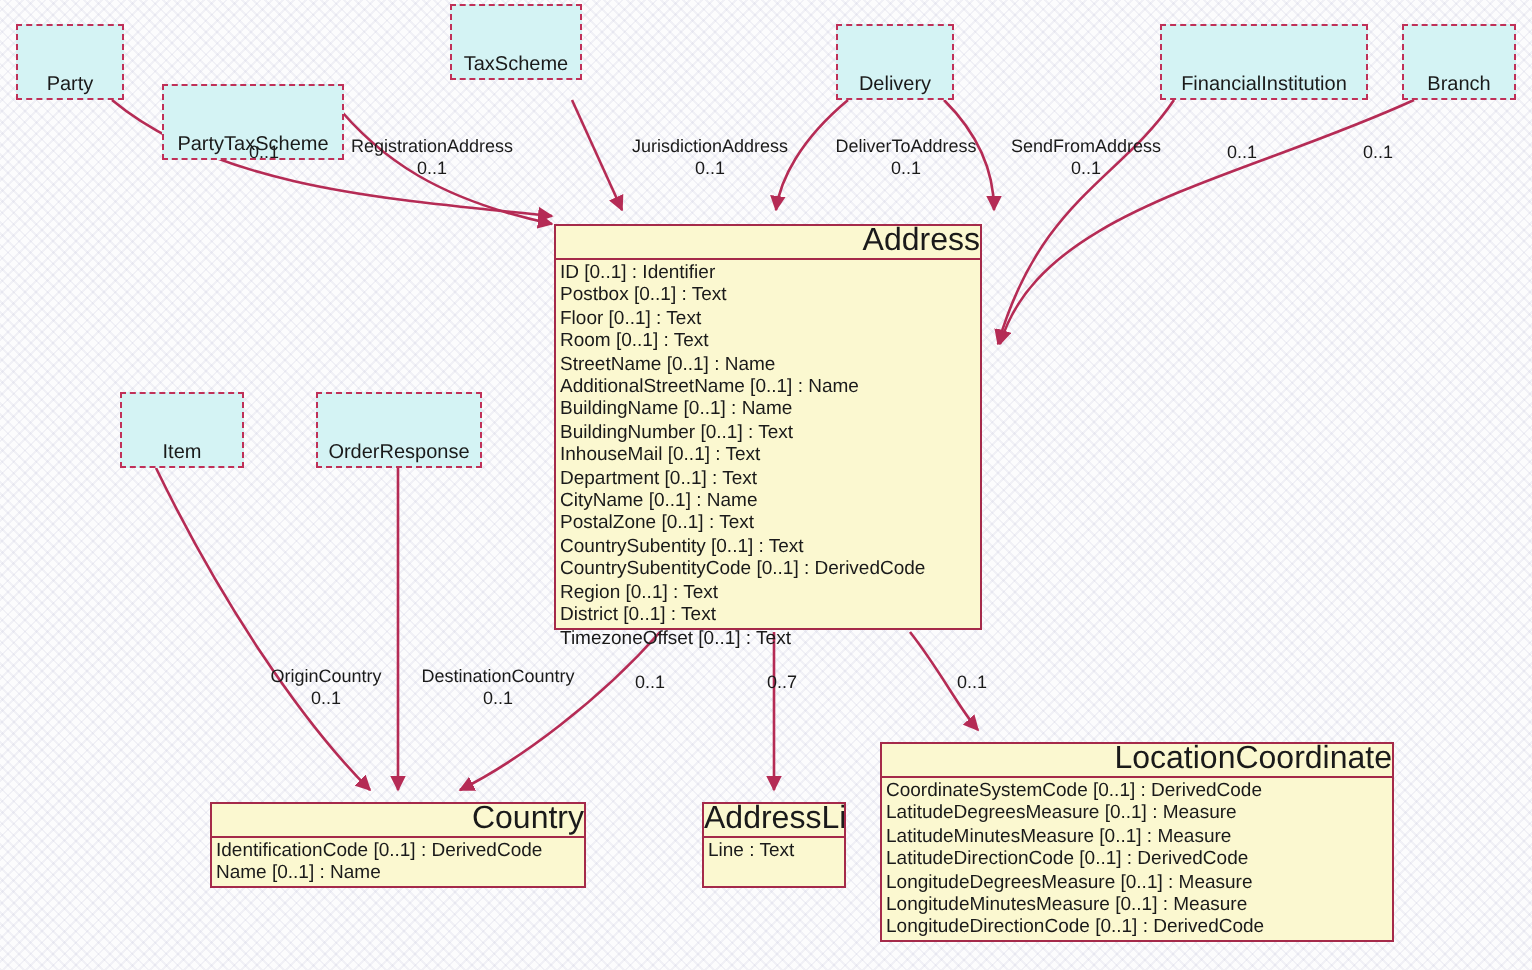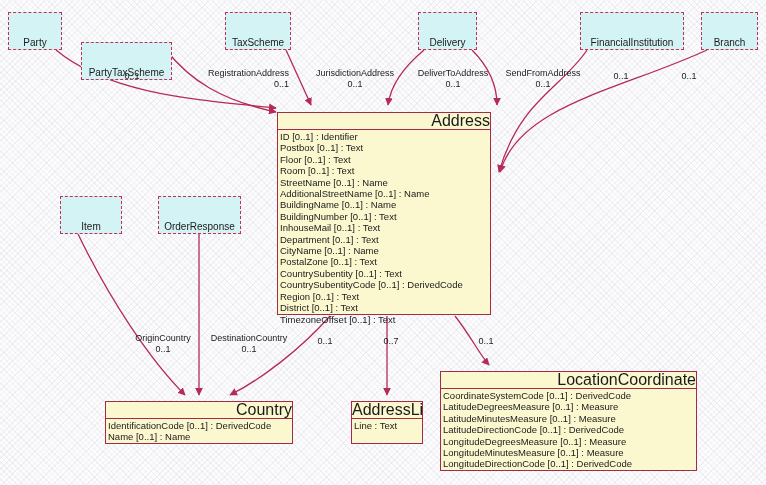--- a/index.html
+++ b/index.html
@@ -122,21 +122,21 @@
       </g>
   </svg>
 
   <div id="external-classes">
       <div class="ext-class" style="left: 8px; top: 12px; width: 54px; height: 38px;">
         <span class="ext-label">Party</span>
       </div>
       <div class="ext-class" style="left: 81px; top: 12px; width: 91px; height: 38px; margin-top: 30px;">
         <span class="ext-label">PartyTaxScheme</span>
       </div>
-      <div class="ext-class" style="left: 225px; top: 12px; width: 66px; height: 38px;">
+      <div class="ext-class" style="left: 225px; top: 2px; width: 66px; height: 38px;">
         <span class="ext-label">TaxScheme</span>
       </div>
       <div class="ext-class" style="left: 418px; top: 12px; width: 59px; height: 38px;">
         <span class="ext-label">Delivery</span>
       </div>
       <div class="ext-class" style="left: 580px; top: 12px; width: 104px; height: 38px;">
         <span class="ext-label">FinancialInstitution</span>
       </div>
       <div class="ext-class" style="left: 701px; top: 12px; width: 57px; height: 38px;">
         <span class="ext-label">Branch</span>
@@ -196,21 +196,21 @@
           <div class="attr-row">LongitudeMinutesMeasure [0..1] : Measure</div>
           <div class="attr-row">LongitudeDirectionCode [0..1] : DerivedCode</div>
         </div>
       </div>
     </div>
 
   <div id="edge-labels">
       <div class="edge-label" style="left: 112px; top: 71px; width: 40px;">
         <span class="mult">0..1</span>
       </div>
-      <div class="edge-label" style="left: 179px; top: 68px; width: 110px; text-align: right;">
+      <div class="edge-label" style="left: 161px; top: 68px; width: 110px;">
         <span class="role-name">RegistrationAddress</span>
         <span class="mult">0..1</span>
       </div>
       <div class="edge-label" style="left: 300px; top: 68px; width: 110px;">
         <span class="role-name">JurisdictionAddress</span>
         <span class="mult">0..1</span>
       </div>
       <div class="edge-label" style="left: 404px; top: 68px; width: 98px;">
         <span class="role-name">DeliverToAddress</span>
         <span class="mult">0..1</span>

